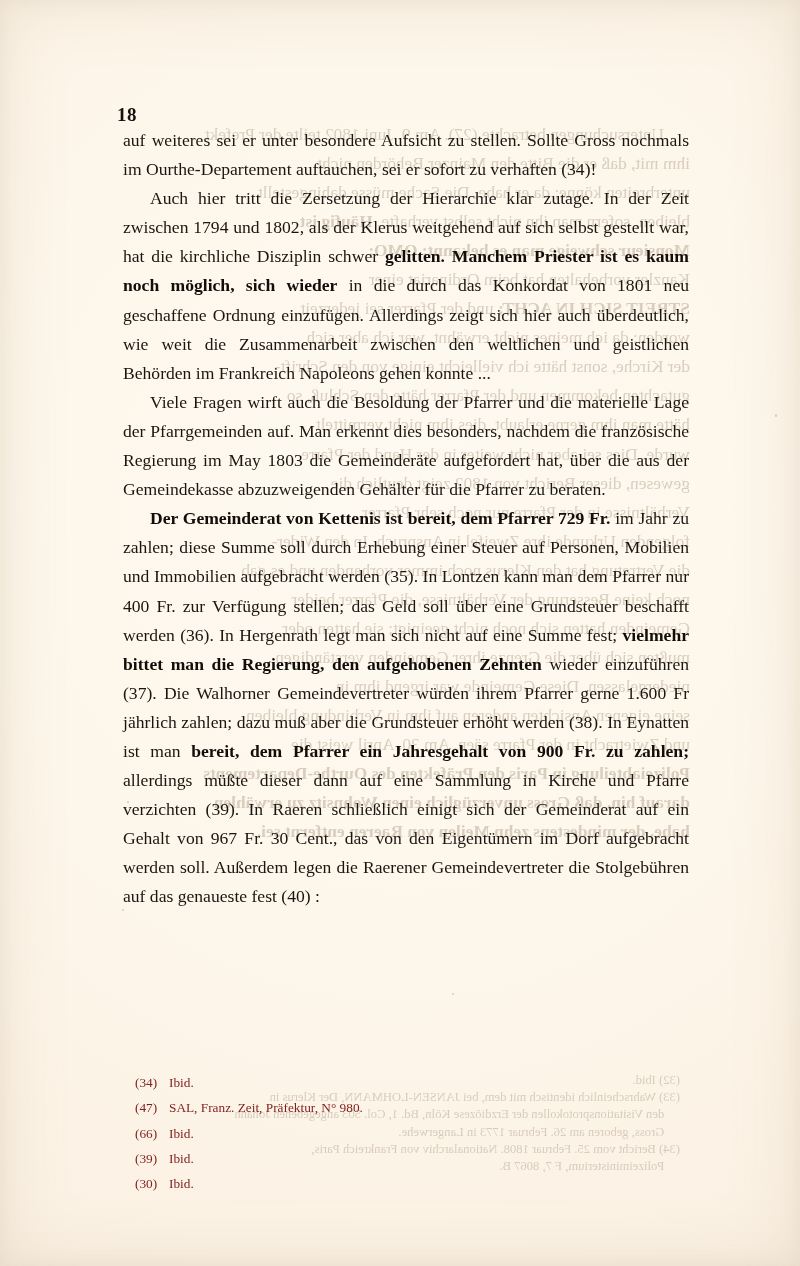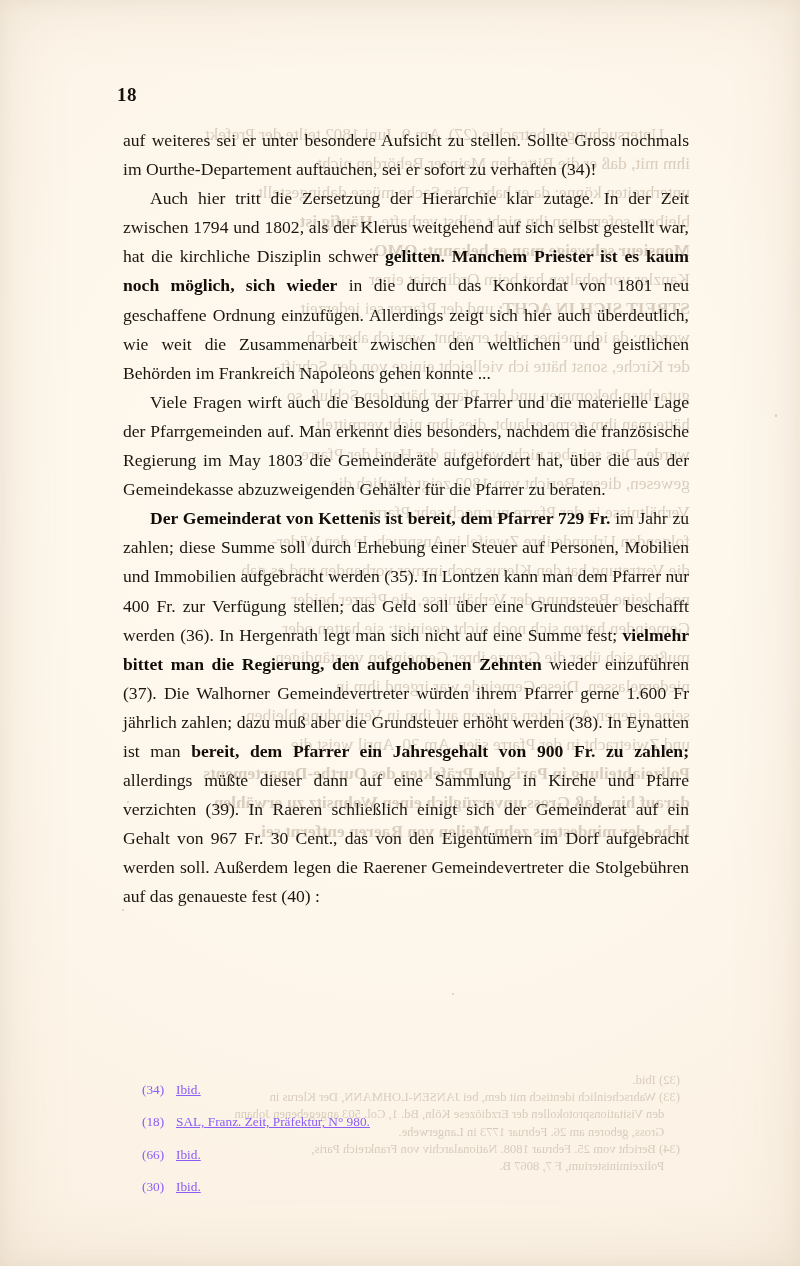--- a/index.html
+++ b/index.html
@@ -73,21 +73,21 @@
 
   
   .content {
     position: absolute;
     z-index: 3;
     left: 0; right: 0; top: 0;
   }
   .page-number {
     position: absolute;
     left: 117px;
-    top: 84px;
+    top: 104px;
     font-size: 19px;
     font-weight: bold;
     color: #16110d;
     letter-spacing: 0.4px;
   }
   .body-block {
     position: absolute;
     left: 123px;
     top: 126px;
     width: 566px;
@@ -104,26 +104,25 @@
   .body-block p.indent { text-indent: 27px; }
   .body-block b { font-weight: bold; color: #120d09; }
 
   .footnotes {
     position: absolute;
     left: 127px;
     top: 1066px;
     width: 560px;
   }
   .footnotes .fn {
-    margin: 15px;
+    margin: 8px;
     font-size: 13.3px;
     line-height: 17.25px;
-    color: #8b5cf6;
+    color: #7f1d1d;
     white-space: nowrap;
-    text-decoration: underline;
   }
   .footnotes .fn .num {
     display: inline-block;
     width: 34px;
   }
   .sp {
     position: absolute;
     z-index: 4;
     border-radius: 50%;
     background: #b3a18c;
@@ -183,22 +182,23 @@
 
   <div class="body-block">
     <p id="p0">auf weiteres sei er unter besondere Aufsicht zu stellen. Sollte Gross nochmals im Ourthe-Departement auftauchen, sei er sofort zu verhaften (34)!</p>
     <p class="indent" id="p1">Auch hier tritt die Zersetzung der Hierarchie klar zutage. In der Zeit zwischen 1794 und 1802, als der Klerus weitgehend auf sich selbst gestellt war, hat die kirchliche Disziplin schwer <b>gelitten. Manchem Priester ist es kaum noch möglich, sich wieder</b> in die durch das Konkordat von 1801 neu geschaffene Ordnung einzufügen. Allerdings zeigt sich hier auch überdeutlich, wie weit die Zusammenarbeit zwischen den weltlichen und geistlichen Behörden im Frankreich Napoleons gehen konnte ...</p>
     <p class="indent" id="p2">Viele Fragen wirft auch die Besoldung der Pfarrer und die materielle Lage der Pfarrgemeinden auf. Man erkennt dies besonders, nachdem die französische Regierung im May 1803 die Gemeinderäte aufgefordert hat, über die aus der Gemeindekasse abzuzweigenden Gehälter für die Pfarrer zu beraten.</p>
     <p class="indent" id="p3"><b>Der Gemeinderat von Kettenis ist bereit, dem Pfarrer 729 Fr.</b> im Jahr zu zahlen; diese Summe soll durch Erhebung einer Steuer auf Personen, Mobilien und Immobilien aufgebracht werden (35). In Lontzen kann man dem Pfarrer nur 400 Fr. zur Verfügung stellen; das Geld soll über eine Grundsteuer beschafft werden (36). In Hergenrath legt man sich nicht auf eine Summe fest; <b>vielmehr bittet man die Regierung, den aufgehobenen Zehnten</b> wieder einzuführen (37). Die Walhorner Gemeindevertreter würden ihrem Pfarrer gerne 1.600 Fr jährlich zahlen; dazu muß aber die Grundsteuer erhöht werden (38). In Eynatten ist man <b>bereit, dem Pfarrer ein Jahresgehalt von 900 Fr. zu zahlen;</b> allerdings müßte dieser dann auf eine Sammlung in Kirche und Pfarre verzichten (39). In Raeren schließlich einigt sich der Gemeinderat auf ein Gehalt von 967 Fr. 30 Cent., das von den Eigentümern im Dorf aufgebracht werden soll. Außerdem legen die Raerener Gemeindevertreter die Stolgebühren auf das genaueste fest (40) :</p>
   </div>
 
   <div class="footnotes">
     <p class="fn" id="f0"><span class="num">(34)</span><span>Ibid.</span></p>
-    <p class="fn" id="f1"><span class="num">(18)</span><span>SAL, Franz. Zeit, Präfektur, N° 980.</span></p>
+    <p class="fn" id="f1"><span class="num">(47)</span><span>SAL, Franz. Zeit, Präfektur, N° 980.</span></p>
     <p class="fn" id="f4"><span class="num">(66)</span><span>Ibid.</span></p>
+    <p class="fn" id="f5"><span class="num">(39)</span><span>Ibid.</span></p>
     <p class="fn" id="f6"><span class="num">(30)</span><span>Ibid.</span></p>
   </div>
 </div>
 
 <div class="sp" style="left:127px;top:801px;width:2px;height:2px;"></div>
 <div class="sp" style="left:122px;top:909px;width:2px;height:2px;"></div>
 <div class="sp" style="left:775px;top:414px;width:2px;height:3px;"></div>
 <div class="sp" style="left:452px;top:993px;width:2px;height:2px;"></div>
 <div class="sp" style="left:362px;top:429px;width:2px;height:2px;"></div>
 

